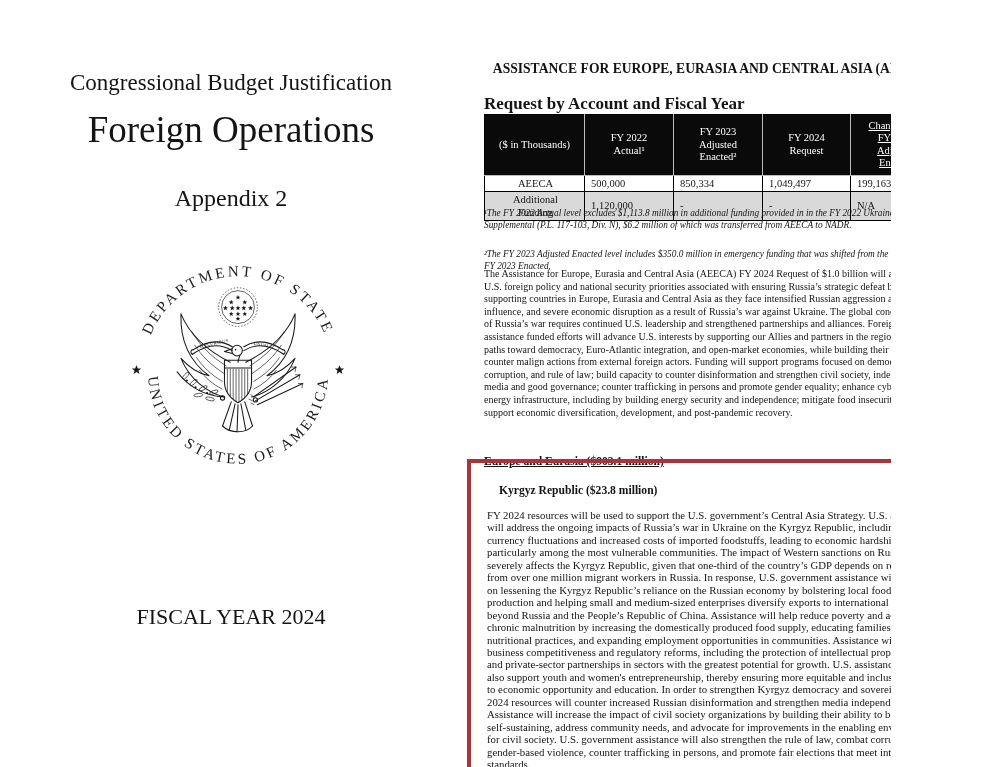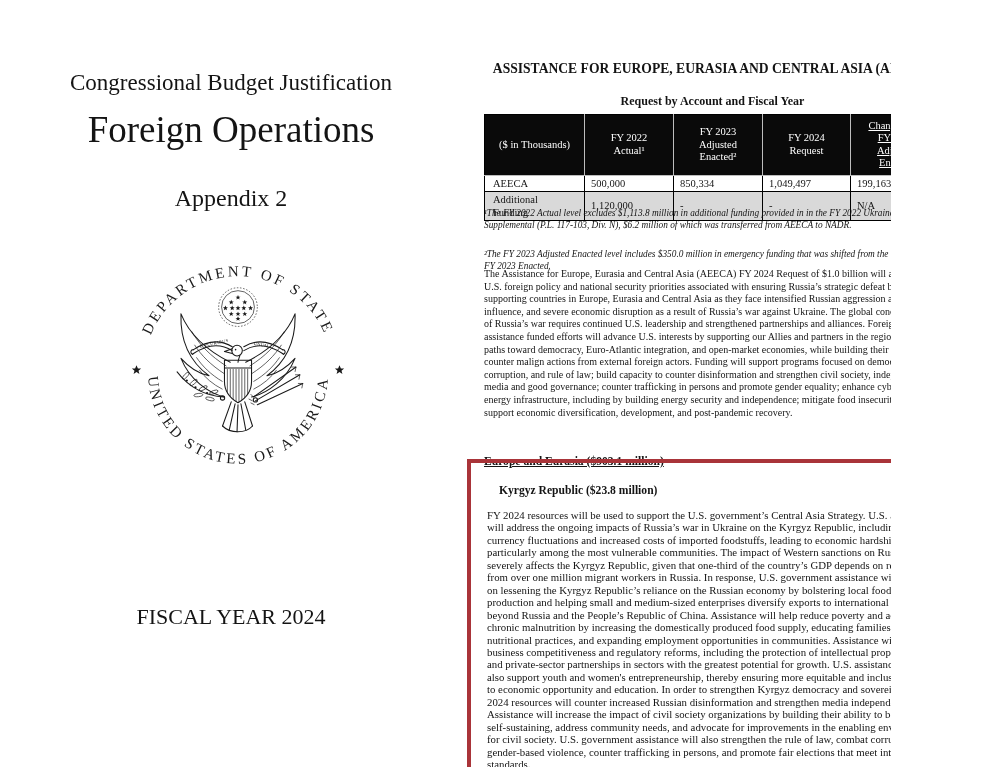--- a/index.html
+++ b/index.html
@@ -18,38 +18,38 @@
   .seal-wrap svg { width:100%; height:100%; }
   .seal-ring-text { font-family:"Liberation Serif",serif; font-size:15.5px; letter-spacing:3px; fill:#1a1a1a; }
   .seal-motto { font-family:"Liberation Serif",serif; font-size:4.6px; letter-spacing:0.4px; fill:#1a1a1a; }
   .seal-line { fill:none; stroke:#1a1a1a; stroke-width:1.1; stroke-linecap:round; stroke-linejoin:round; }
   .seal-thin { fill:none; stroke:#1a1a1a; stroke-width:0.7; }
   .seal-fill { fill:#1a1a1a; stroke:none; }
 
   
   .right-col { position:absolute; left:484px; top:0; width:457px; height:767px; }
   .rc-title    { position:absolute; top:61px; width:100%; text-align:center; font-weight:bold; font-size:13.6px; }
-  .rc-subtitle { position:absolute; top:94px; width:100%; text-align:center; font-weight:bold; font-size:12px; }
+  .rc-subtitle { position:absolute; top:94px; width:100%; text-align:left; font-weight:bold; font-size:17px; }
 
   table.aeeca { position:absolute; top:114px; left:0; width:457px; border-collapse:collapse;
                 font-size:10.5px; table-layout:fixed; }
   table.aeeca col.c0 { width:100px; } table.aeeca col.c1 { width:89px; }
   table.aeeca col.c2 { width:89px; }  table.aeeca col.c3 { width:88px; }
   table.aeeca col.c4 { width:91px; }
   table.aeeca th {
     background:var(--header-bg,#0a0a0a); color:#fff; font-weight:normal;
     border:1px solid #bdbdbd; border-top:1px solid #000;
     padding:5px 3px; text-align:center; vertical-align:middle; white-space:pre-line; line-height:1.18;
   }
   table.aeeca th:first-child { border-left:1px solid #000; }
   table.aeeca th:last-child  { border-right:1px solid #000;text-decoration:underline; }
   table.aeeca td {
     border:1px solid #000; padding:1px 6px; vertical-align:middle; line-height:1.25;
   }
-  table.aeeca td.label { text-align:left; white-space:pre-line; padding-left:8px;margin-left:32px; }
+  table.aeeca td.label { text-align:center; white-space:pre-line; padding-left:8px;margin-left:32px; }
   table.aeeca td.num   { text-align:left; }
   table.aeeca tr.shaded td { background:var(--row-shade,#d9d9d9); }
 
   .footnote { position:absolute; width:457px; font-size:9.3px; font-style:italic; line-height:1.24; }
   .fn1 { top:208px; } .fn2 { top:249px; }
 
   .overview { position:absolute; top:268px; width:457px; font-size:10px; line-height:12.6px; text-align:left; }
 
   .region-heading { position:absolute; top:439px; left:0; font-weight:bold; font-size:11.6px;
                     text-decoration:underline;margin-top:16px; }

